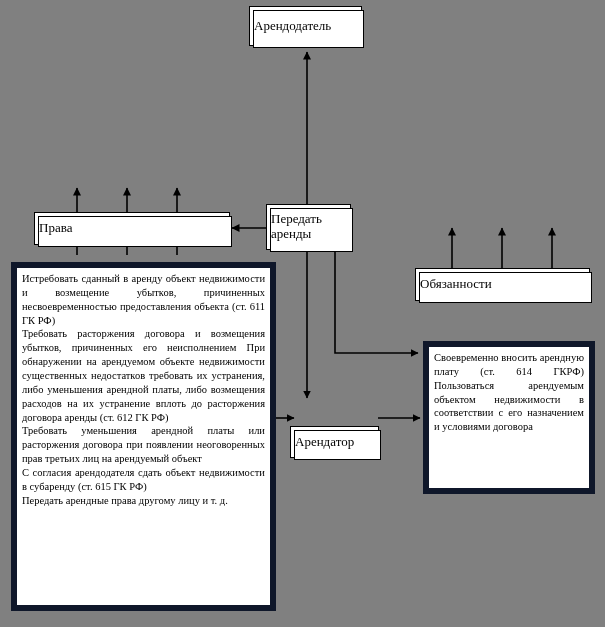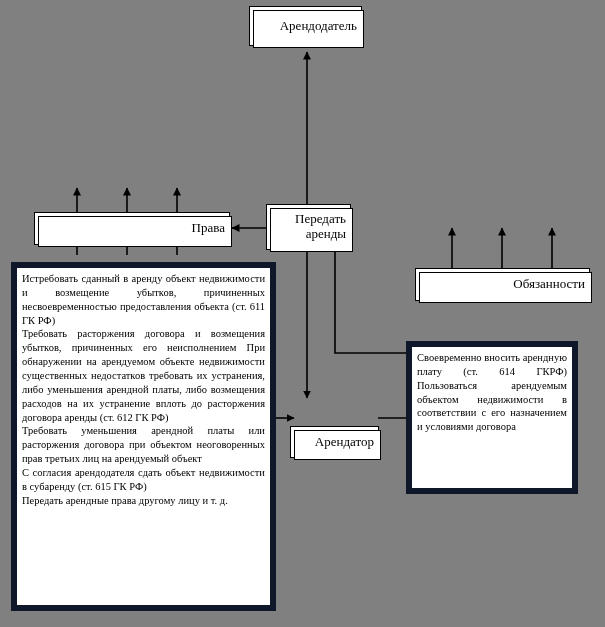--- a/index.html
+++ b/index.html
@@ -21,21 +21,21 @@
     height: 627px;
   }
   .node {
     position: absolute;
     background: #ffffff;
     border: 1px solid #000000;
     box-sizing: border-box;
     display: flex;
     align-items: center;
     justify-content: center;
-    text-align: right;
+    text-align: left;
     font-size: 13px;
     color: #000000;
     line-height: 1.15;
     z-index: 3;
   }
   
   .node.shadowed::after {
     content: "";
     position: absolute;
     left: 3px;
@@ -131,22 +131,22 @@
     <span class="lbl">Права</span>
   </div>
 
   <div class="node shadowed" style="left:290px; top:426px; width:89px; height:32px;">
     <span class="lbl">Арендатор</span>
   </div>
 
   <div class="textbox" style="left:11px; top:262px; width:265px; height:349px;">
     <p>Истребовать сданный в аренду объект недвижимости и возмещение убытков, причиненных несвоевременностью предоставления объекта (ст. 611 ГК РФ)</p>
     <p>Требовать расторжения договора и возмещения убытков, причиненных его неисполнением При обнаружении на арендуемом объекте недвижимости существенных недостатков требовать их устранения, либо уменьшения арендной платы, либо возмещения расходов на их устранение вплоть до расторжения договора аренды (ст. 612 ГК РФ)</p>
-    <p>Требовать уменьшения арендной платы или расторжения договора при объектом неоговоренных прав третьих лиц на арендуемый объект</p>
+    <p>Требовать уменьшения арендной платы или расторжения договора при появлении неоговоренных прав третьих лиц на арендуемый объект</p>
     <p>С согласия арендодателя сдать объект недвижимости в субаренду (ст. 615 ГК РФ)</p>
     <p>Передать арендные права другому лицу и т. д.</p>
   </div>
 
-  <div class="textbox" style="left:406px; top:341px; width:172px; height:153px;">
+  <div class="textbox" style="left:423px; top:341px; width:172px; height:153px;">
     <p>Своевременно вносить арендную плату (ст. 614 ГКРФ) Пользоваться арендуемым объектом недвижимости в соответствии с его назначением и условиями договора</p>
   </div>
 
 </div>
 
 </body></html>

